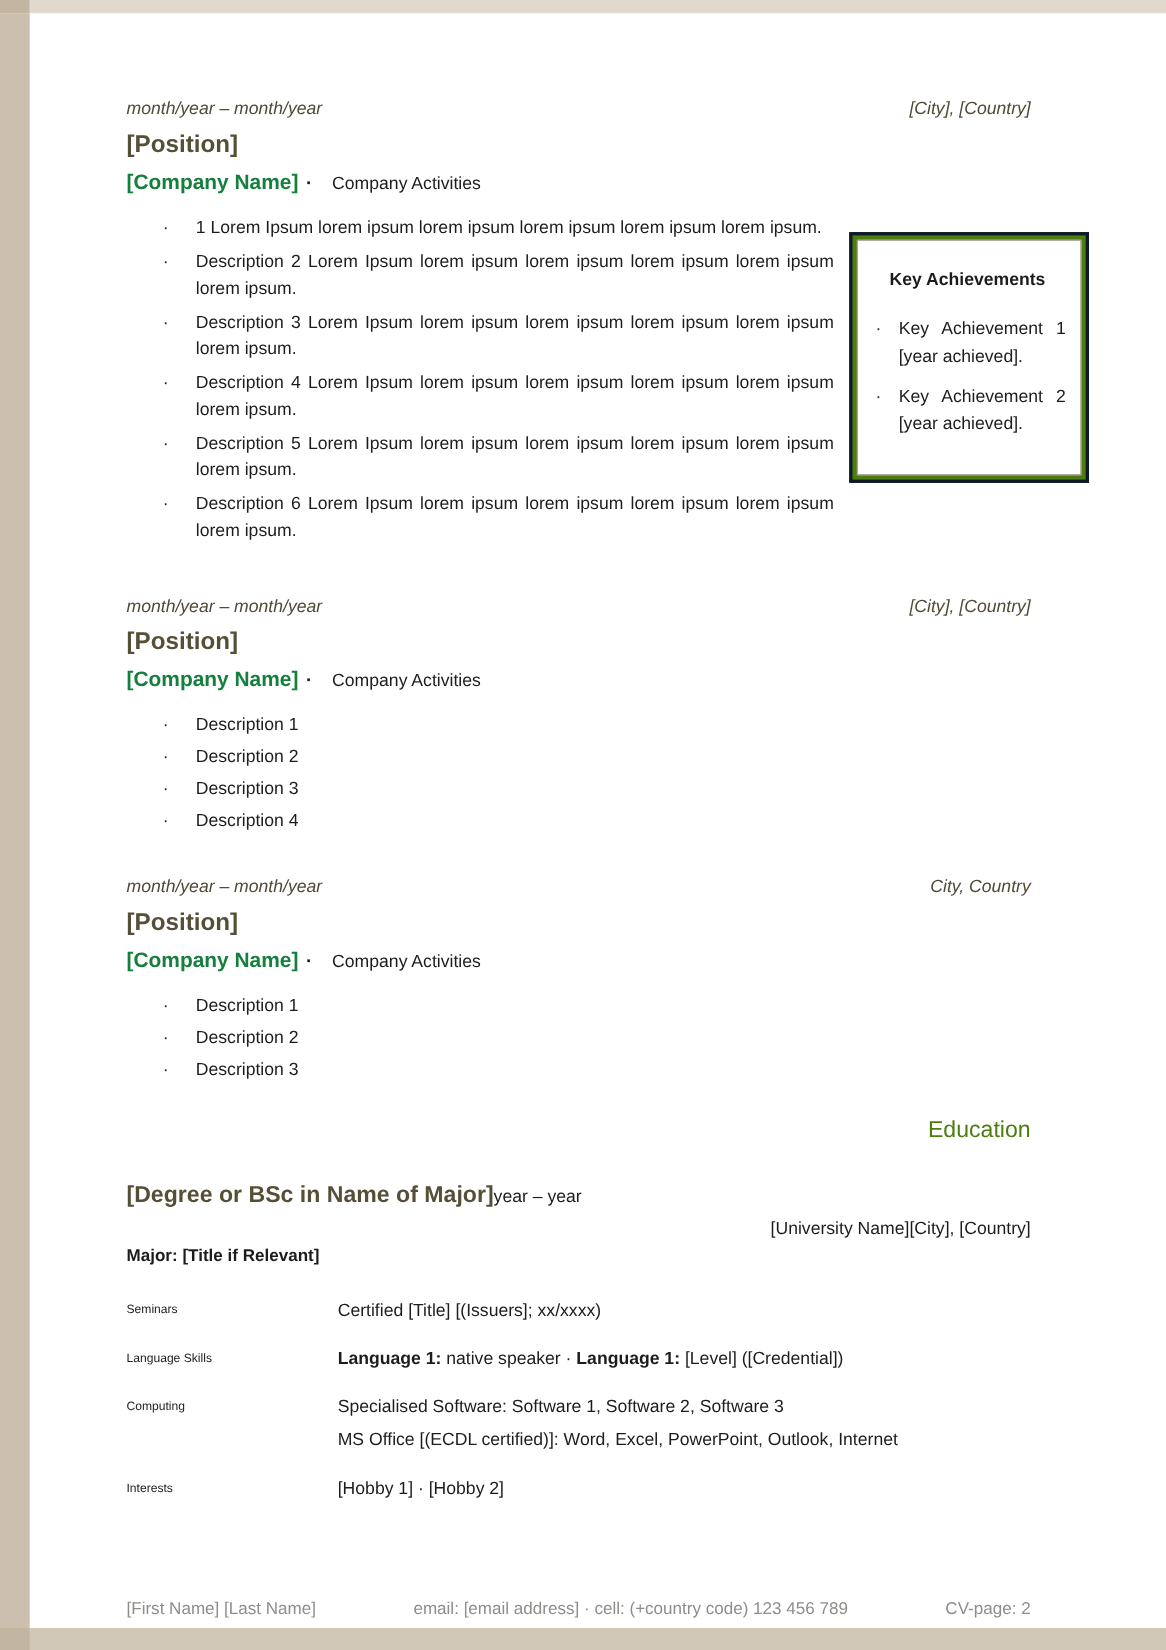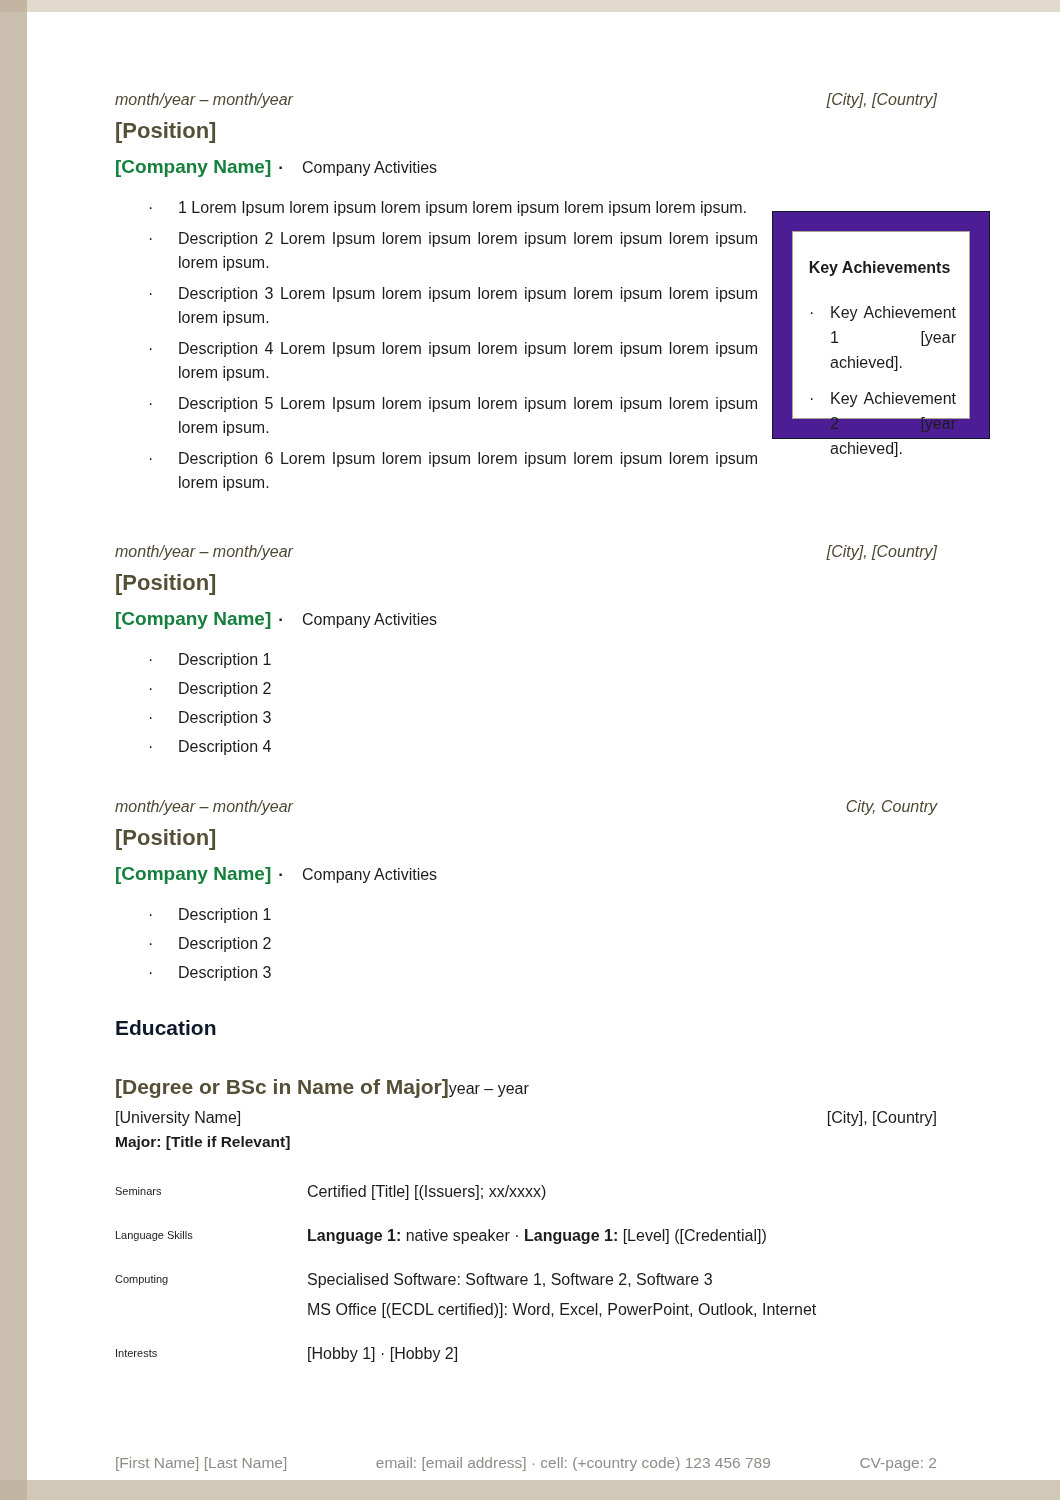--- a/index.html
+++ b/index.html
@@ -29,36 +29,36 @@
 
   .bullets{list-style:none;margin:15px 0 0 0;padding:0;}
   .bullets li{position:relative;padding-left:63px;margin-bottom:7px;
               font-size:16px;line-height:24px;text-align:justify;}
   .bullets li .bullet-dot{position:absolute;left:33px;top:0;font-size:16px;}
   .exp-section.s2 .bullets li,.exp-section.s3 .bullets li{margin-bottom:5px;text-align:left;}
 
   
   .ka-box{float:right;width:218px;height:228px;box-sizing:border-box;
           margin:15px -53px 10px 14px;
-          border:1px solid #0f172a;background:#4c1d95;padding:19px;}
+          border:3px solid #0f172a;background:#4d7c0f;padding:4px;}
   .ka-inner{border:1px solid #a9a394;background:#ffffff;height:100%;box-sizing:border-box;
             padding:26px 13px 10px 10px;}
   .ka-title{text-align:center;font-weight:bold;font-size:16px;line-height:20px;}
   .ka-list{list-style:none;margin:22px 0 0 0;padding:0;}
   .ka-list li{position:relative;padding-left:27px;margin-bottom:11px;
               font-size:16px;line-height:25px;text-align:justify;}
   .ka-list li .bullet-dot{position:absolute;left:6px;top:0;}
 
   
-  .edu-heading{margin-top:30px;text-align:left;font-size:21px;font-weight:bold;
-               color:#0f172a;line-height:26px;}
+  .edu-heading{margin-top:30px;text-align:right;font-size:21px;font-weight:normal;
+               color:#4d7c0f;line-height:26px;}
   .degree-row{display:flex;align-items:baseline;margin-top:33px;}
   .degree-title{font-size:21px;font-weight:bold;color:#564f37;line-height:26px;}
   .degree-years{font-size:16px;color:#1c1c1c;}
-  .uni-row{display:flex;justify-content:space-between;align-items:baseline;margin-top:7px;
+  .uni-row{display:flex;justify-content:flex-end;align-items:baseline;margin-top:7px;
            font-size:16px;line-height:21px;}
   .major-line{font-size:15.5px;font-weight:bold;margin-top:3px;line-height:21px;}
 
   
   .addl-heading{margin-top:26px;text-align:center;font-size:19px;font-weight:bold;
                 color:#564f37;line-height:24px;}
   .addl-table{margin-top:28px;}
   .addl-row{display:flex;margin-bottom:21px;}
   .addl-label{flex:0 0 192px;font-size:11px;line-height:23px;}
   .addl-value{flex:1;font-size:16px;line-height:23px;}

